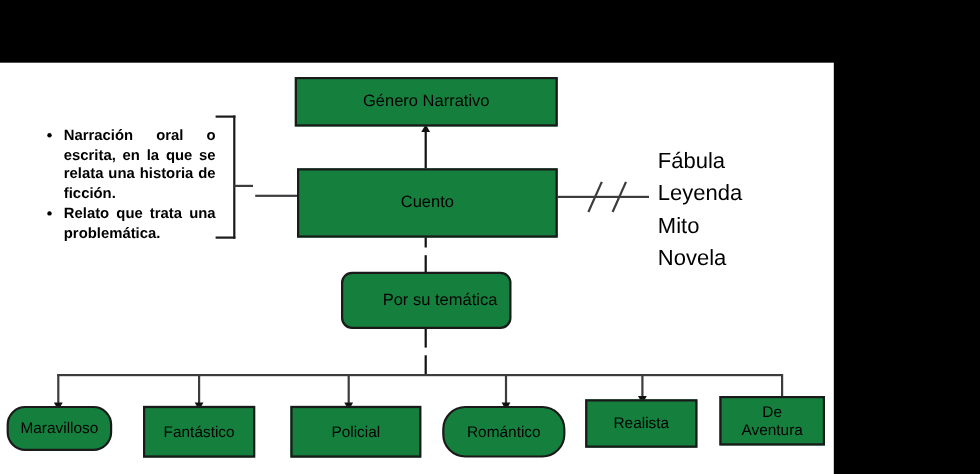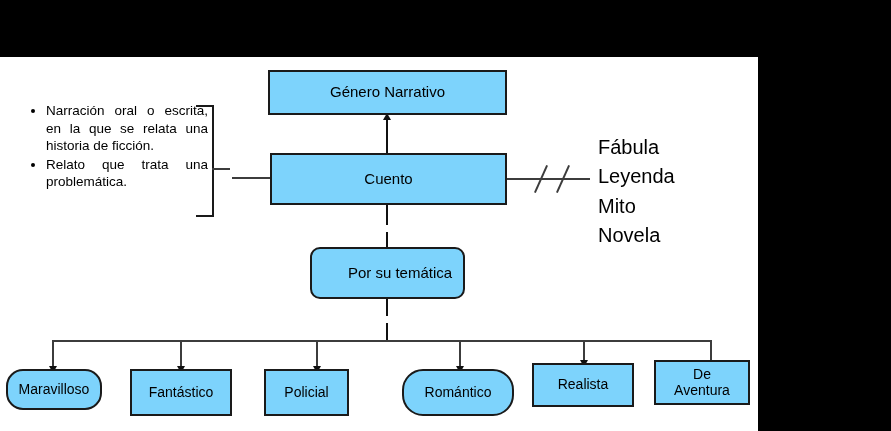--- a/index.html
+++ b/index.html
@@ -21,21 +21,21 @@
     left: 0;
     top: 57px;
     width: 758px;
     height: 374px;
     background: #ffffff;
   }
   .node {
     position: absolute;
     box-sizing: border-box;
     border: 2px solid #1a1a1a;
-    background: #7dd3fc;
+    background: #15803d;
     display: flex;
     align-items: center;
     justify-content: center;
     text-align: center;
     color: #000000;
     font-size: 15px;
     line-height: 1.12;
     z-index: 3;
   }
   .node.rounded {
@@ -70,23 +70,24 @@
     position: absolute;
     left: 22px;
     top: 41px;
     width: 190px;
     font-size: 13.5px;
     line-height: 1.30;
     color: #000000;
     z-index: 3;
   }
   #bullets ul {
-    margin: 4px;
+    margin: 16px;
     padding: 0 0 0 20px;
     list-style: disc;
+    font-weight: bold;
   }
   #bullets li {
     text-align: justify;
     text-justify: inter-word;
     margin: 0 0 1px 0;
   }
   
   .bracket {
     position: absolute;
     z-index: 2;
@@ -150,21 +151,21 @@
       <div class="mid" style="top:63px;"></div>
     </div>
 
     <div class="node" style="left:268px; top:13px; width:239px; height:45px;">
       <span>Género Narrativo</span>
     </div>
 
     <div class="ln v dark" style="left:386px; top:62px; height:34px;"></div>
     <div class="arrow-up" style="left:383px; top:56px;"></div>
 
-    <div class="node" style="left:270px; top:96px; width:237px; height:52px;">
+    <div class="node" style="left:270px; top:96px; width:237px; height:63px;">
       <span>Cuento</span>
     </div>
 
     <div class="ln h" style="left:232px; top:120px; width:40px;"></div>
 
     <div class="ln h" style="left:507px; top:121px; width:83px;"></div>
     <div class="slash" style="left:540px; top:107px;"></div>
     <div class="slash" style="left:562px; top:107px;"></div>
 
     <div id="species">Fábula
@@ -203,21 +204,21 @@
     <div class="arrow-down" style="left:707px; top:303px;"></div>
 
     <div class="node small" style="left:6px; top:312px; width:96px; height:41px;border-radius:17px;">
       <span>Maravilloso</span>
     </div>
 
     <div class="node small" style="left:130px; top:312px; width:102px; height:47px;">
       <span>Fantástico</span>
     </div>
 
-    <div class="node small" style="left:264px; top:312px; width:85px; height:47px;">
+    <div class="node small" style="left:264px; top:312px; width:119px; height:47px;">
       <span>Policial</span>
     </div>
 
     <div class="node small" style="left:402px; top:312px; width:112px; height:47px;border-radius:21px;">
       <span>Romántico</span>
     </div>
 
     <div class="node small" style="left:532px; top:306px; width:102px; height:44px;">
       <span>Realista</span>
     </div>

